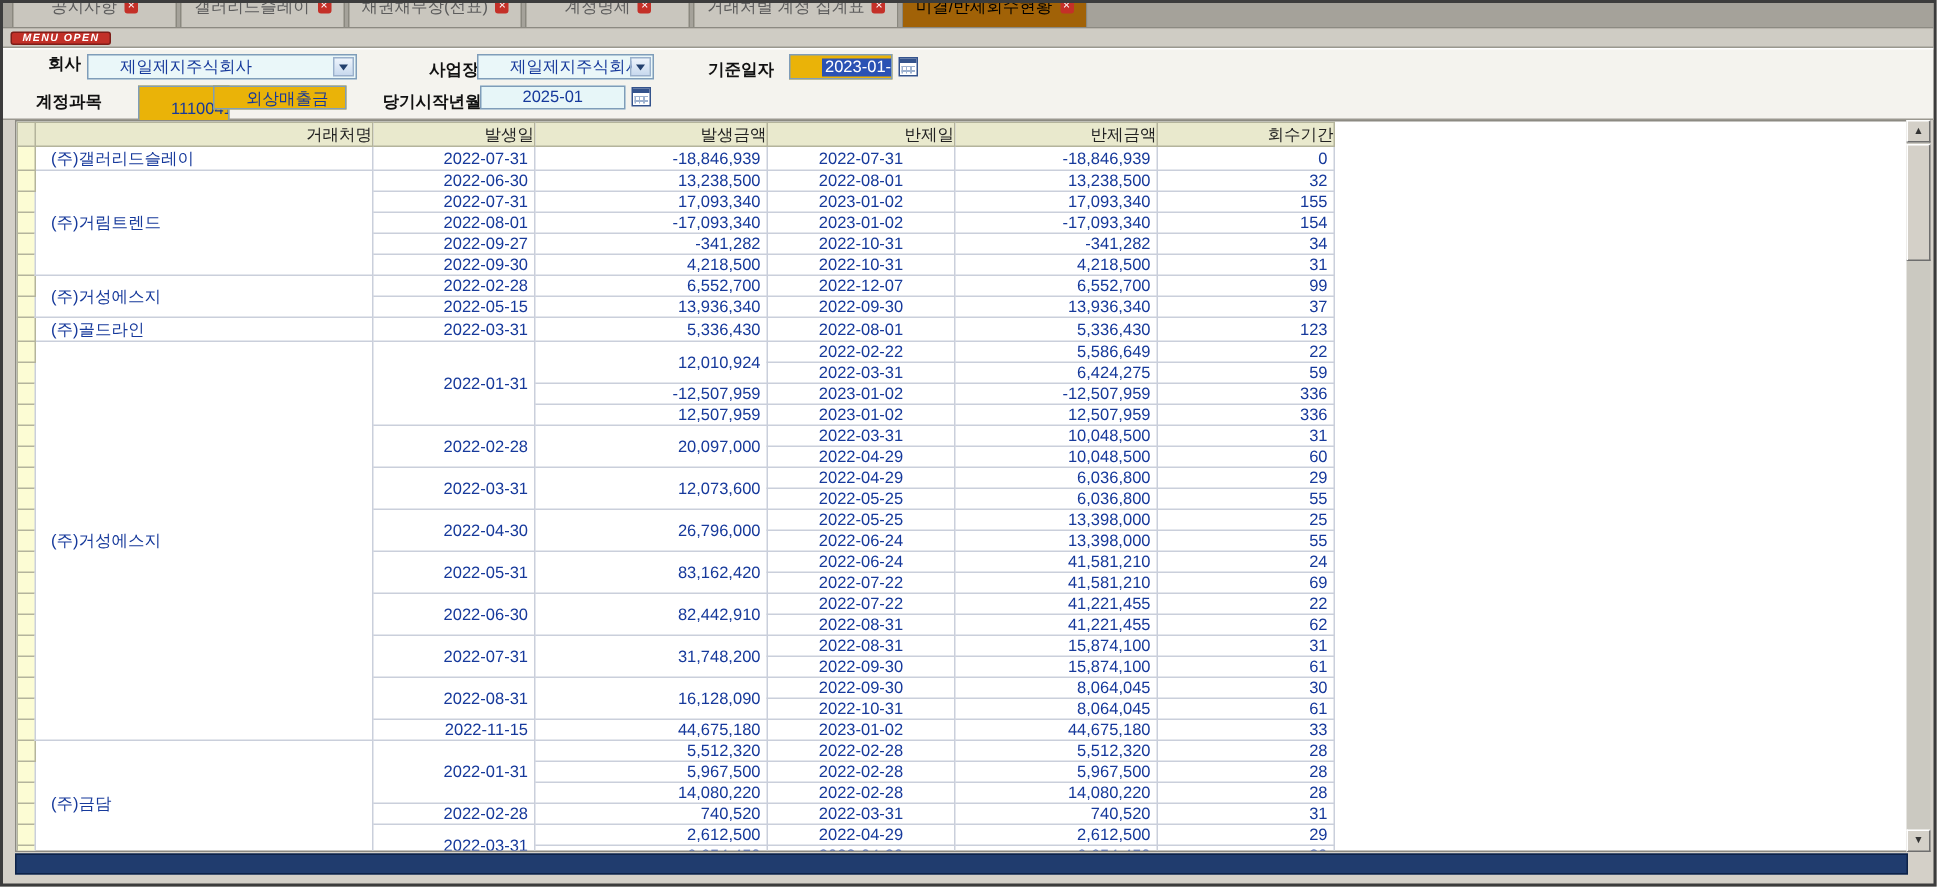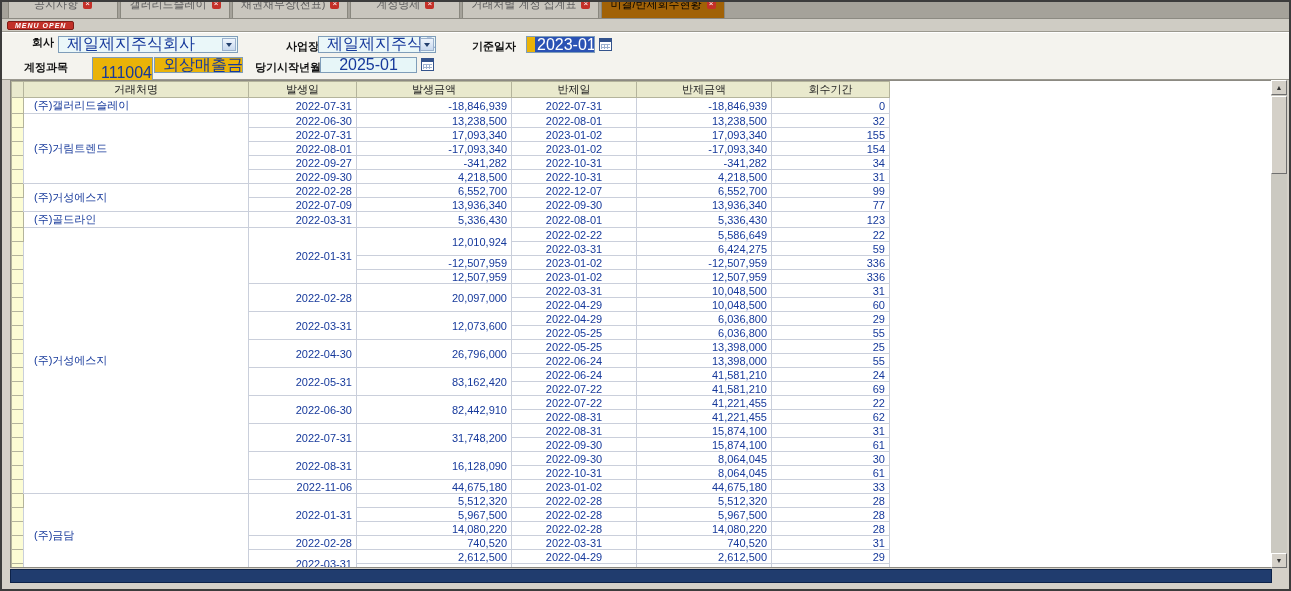--- a/index.html
+++ b/index.html
@@ -22,42 +22,42 @@
   .menustrip { position:absolute; top:17px; left:0; right:0; height:13px; background:#cfccc4;
                border-bottom:1px solid #9a988f; }
   .menu-open { position:absolute; left:5px; top:2px; height:9px; line-height:8px; background:#c23028;
                border:1px solid #7d1d18; border-radius:2px; color:#fff; font-size:7px; font-weight:bold;
                font-style:italic; padding:0 7px; letter-spacing:1px; }
 
   
   .formarea { position:absolute; top:30px; left:0; right:0; height:48px; background:#f4f3ee;
               border-top:1px solid #ffffff; border-bottom:1px solid #9a988f; }
   .flabel { position:absolute; font-size:11px; font-weight:bold; color:#111; white-space:nowrap; }
-  .field { position:absolute; background:#e7f6f8; border:1px solid #7f9db9; font-size:16px; color:#16399b;
-           display:flex; align-items:center; padding:0 8px; white-space:nowrap; overflow:hidden; }
+  .field { position:absolute; background:#e7f6f8; border:1px solid #7f9db9; font-size:11px; color:#16399b;
+           display:flex; align-items:center; padding:0 21px; white-space:nowrap; overflow:hidden; }
   .combo { padding-right:16px; background:#eaf7f9; }
   .combo-arrow { position:absolute; right:1px; top:1px; bottom:1px; width:14px;
                  background:linear-gradient(#eef4fc,#c8d9ee); border:1px solid #9ab0cc;
                  display:flex; align-items:center; justify-content:center; }
   .combo-arrow::before { content:""; border-left:3px solid transparent; border-right:3px solid transparent;
                  border-top:4px solid #23406e; }
   .field.white { background:#eab308; }
   .sel-text { background:#2a52b4; color:#fff; padding:0 2px; }
   .cal-icon { position:absolute; width:13px; height:13px; background:#fff; border:1px solid #34538c; }
   .cal-icon::before { content:""; position:absolute; left:0; right:0; top:0; height:3px; background:#34538c; }
   .cal-icon::after { content:""; position:absolute; left:1px; right:1px; top:5px; bottom:1px;
                  background:repeating-linear-gradient(to right,#9db1cf 0 1px,transparent 1px 3px),
                             repeating-linear-gradient(to bottom,#9db1cf 0 1px,transparent 1px 3px); }
 
   
   .gridwrap { position:absolute; top:78px; left:8px; width:1264px; height:488px; overflow:hidden;
               background:#ffffff; border:1px solid #8c8a82; }
   table.grid { border-collapse:collapse; table-layout:fixed; width:878px; font-size:11px; }
   .grid th { height:14px; background:#e9e9cd; border:1px solid #b4b49c; color:#222;
-             font-weight:normal; text-align:center; padding:0; overflow:hidden; white-space:nowrap; }
+             font-weight:normal; text-align:right; padding:0; overflow:hidden; white-space:nowrap; }
   .grid td { height:14px; border:1px solid #cacfdb; color:#16399b; padding:0 4px;
              white-space:nowrap; overflow:hidden; vertical-align:middle; }
   .grid td.rh { background:#fcfcd4; border-color:#b4b49c; padding:0; }
   .grid td.cust { text-align:left;padding-left:10px; }
   .grid td.date { text-align:right; }
   .grid td.amt  { text-align:right; }
   .grid td.sdate{ text-align:center; }
   .grid td.samt { text-align:right; }
   .grid td.per  { text-align:right; }
 
@@ -125,21 +125,21 @@
     <div class="flabel" style="left:470px; top:6px;">기준일자</div>
     <div class="field white" style="left:524px; top:3px; width:69px; height:17px;">
       <span class="sel-text">2023-01-05</span>
     </div>
     <div class="cal-icon" style="left:597px; top:5px;"></div>
 
     <div class="flabel" style="left:22px; top:27px;">계정과목</div>
     <div class="field white" style="left:90px; top:24px; width:61px; height:32px;">
       <span>11100410</span>
     </div>
-    <div class="field white" style="left:152px; top:24px; width:89px; height:16px;">
+    <div class="field white" style="left:140px; top:24px; width:89px; height:16px;">
       <span>외상매출금</span>
     </div>
 
     <div class="flabel" style="left:253px; top:27px;">당기시작년월</div>
     <div class="field" style="left:318px; top:24px; width:97px; height:16px; justify-content:center;">
       <span>2025-01</span>
     </div>
     <div class="cal-icon" style="left:419px; top:25px;"></div>
   </div>
 
@@ -220,25 +220,25 @@
             <td class="rh"></td>
             <td class="cust" rowspan="2">(주)거성에스지</td>
             <td class="date">2022-02-28</td>
             <td class="amt">6,552,700</td>
             <td class="sdate">2022-12-07</td>
             <td class="samt">6,552,700</td>
             <td class="per">99</td>
           </tr>
           <tr>
             <td class="rh"></td>
-            <td class="date">2022-07-09</td>
+            <td class="date">2022-05-15</td>
             <td class="amt">13,936,340</td>
             <td class="sdate">2022-09-30</td>
             <td class="samt">13,936,340</td>
-            <td class="per">77</td>
+            <td class="per">37</td>
           </tr>
           <tr>
             <td class="rh"></td>
             <td class="cust">(주)골드라인</td>
             <td class="date">2022-03-31</td>
             <td class="amt">5,336,430</td>
             <td class="sdate">2022-08-01</td>
             <td class="samt">5,336,430</td>
             <td class="per">123</td>
           </tr>
@@ -364,21 +364,21 @@
             <td class="per">30</td>
           </tr>
           <tr>
             <td class="rh"></td>
             <td class="sdate">2022-10-31</td>
             <td class="samt">8,064,045</td>
             <td class="per">61</td>
           </tr>
           <tr>
             <td class="rh"></td>
-            <td class="date">2022-11-06</td>
+            <td class="date">2022-11-15</td>
             <td class="amt">44,675,180</td>
             <td class="sdate">2023-01-02</td>
             <td class="samt">44,675,180</td>
             <td class="per">33</td>
           </tr>
           <tr>
             <td class="rh"></td>
             <td class="cust" rowspan="6">(주)금담</td>
             <td class="date" rowspan="3">2022-01-31</td>
             <td class="amt">5,512,320</td>

